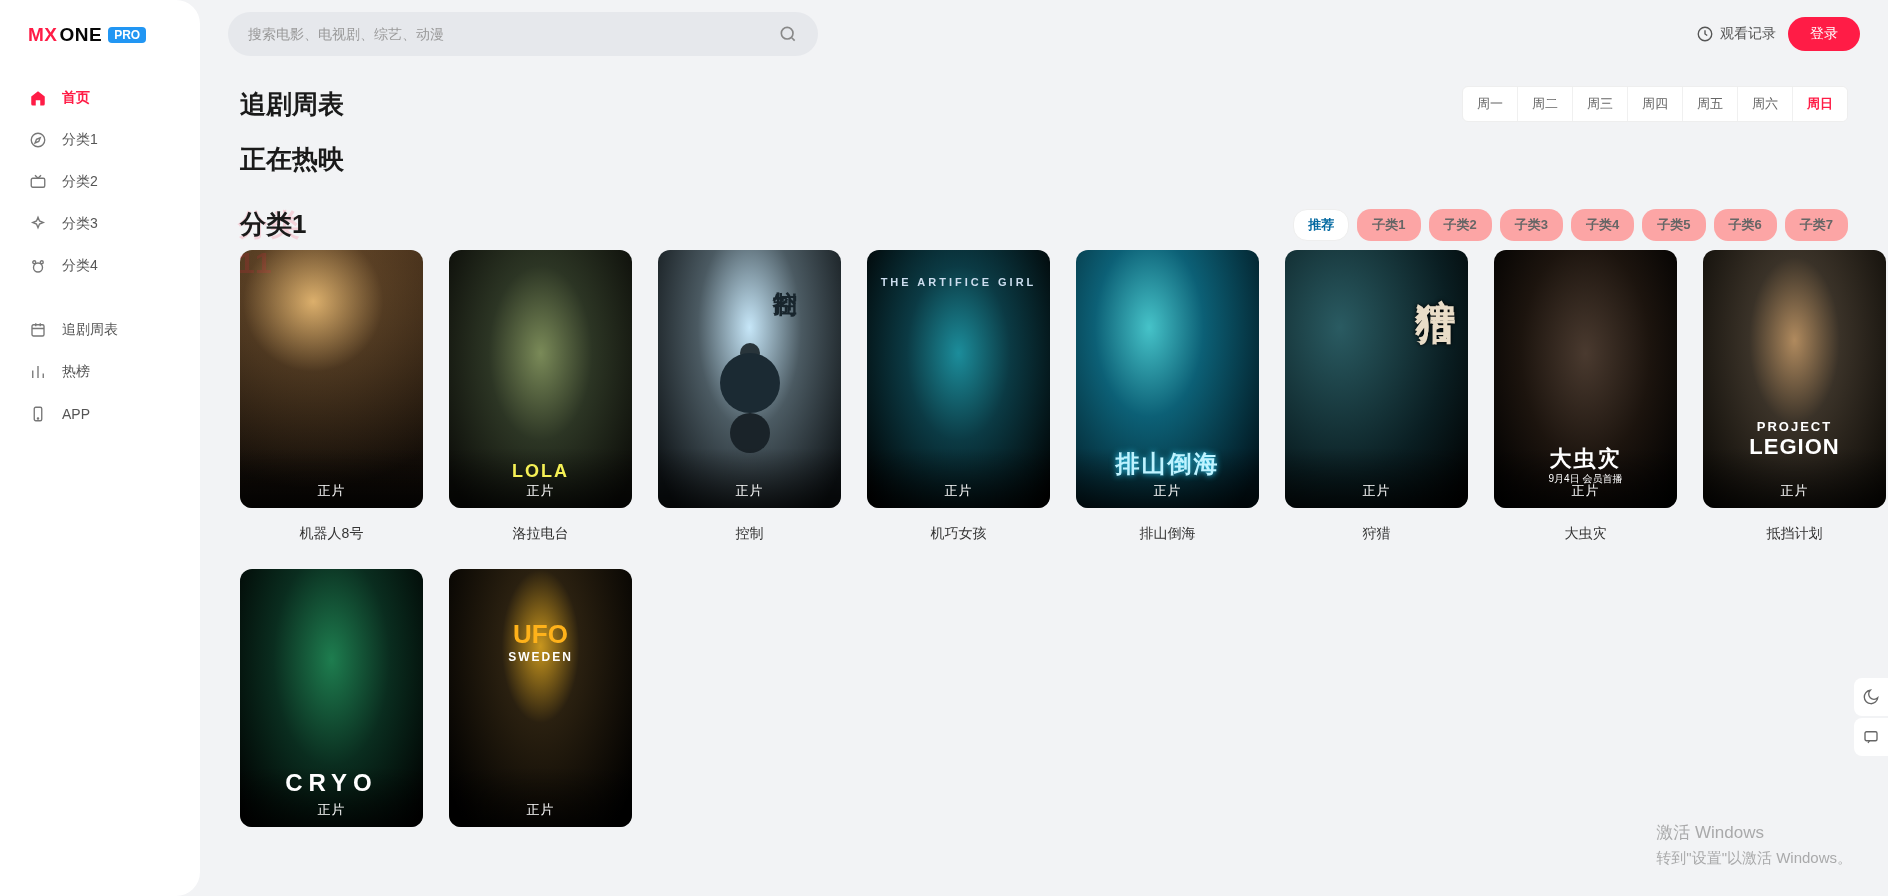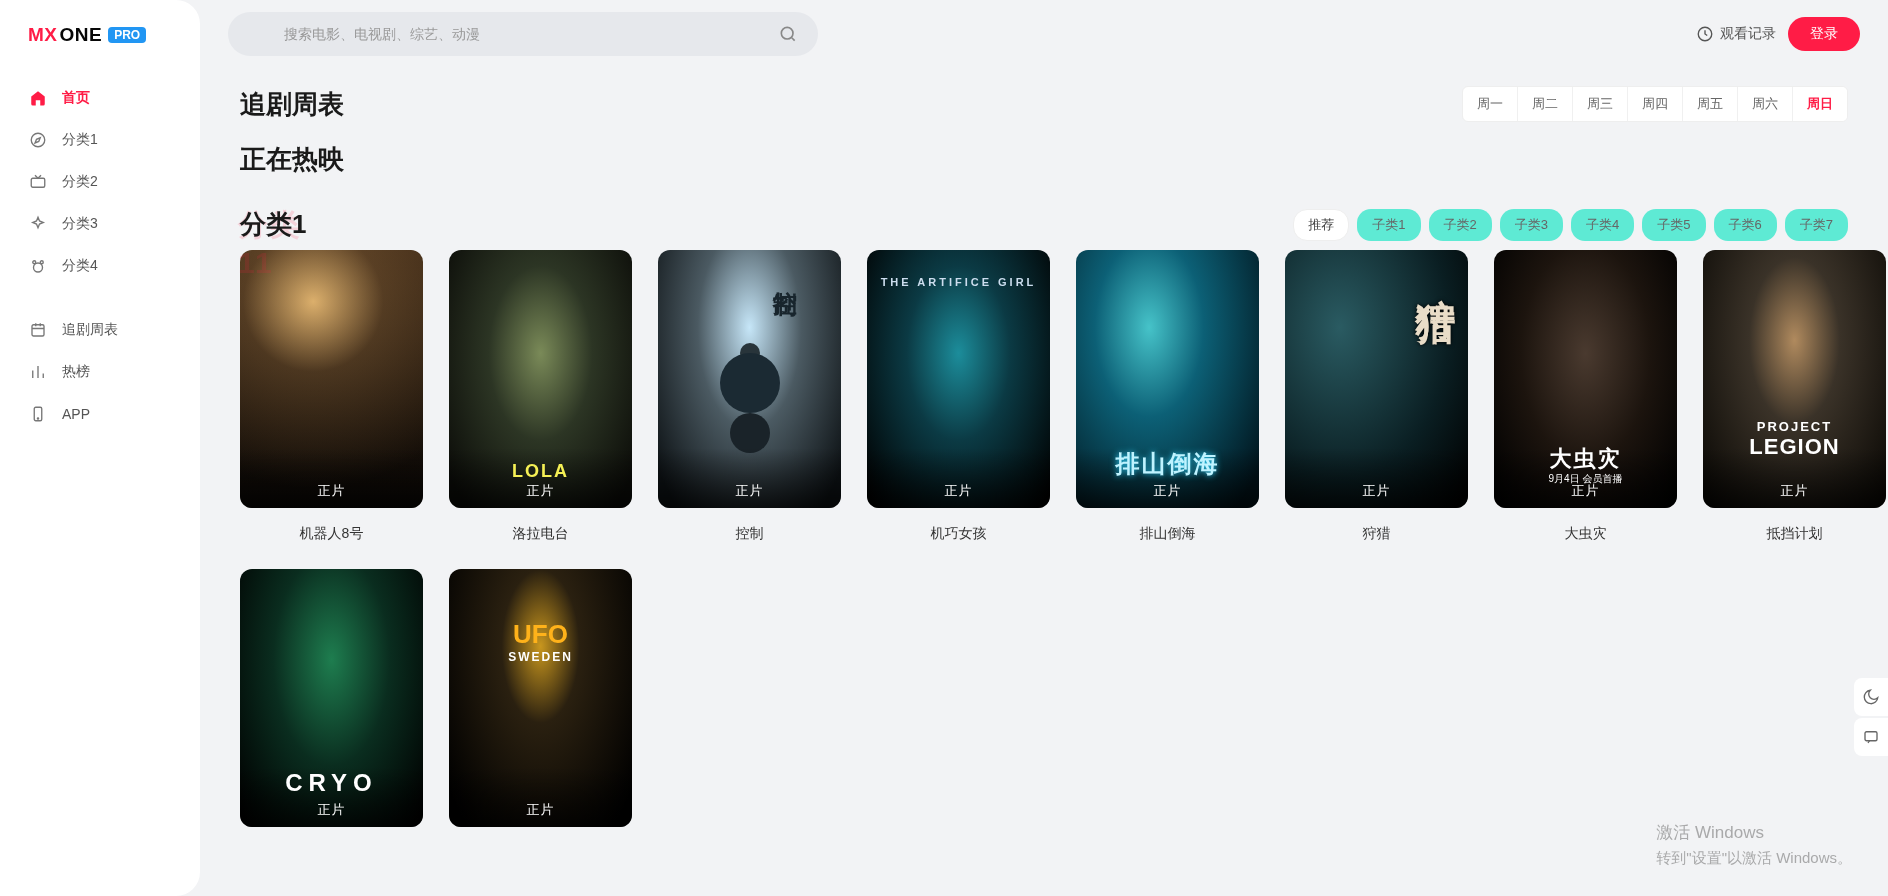--- a/index.html
+++ b/index.html
@@ -16,42 +16,42 @@
     .nav li { display: flex; align-items: center; padding: 10px 14px; border-radius: 10px; cursor: pointer; color: #555; margin-bottom:2px; }
     .nav li.active { color: #ff1c46; font-weight: 600; }
     .nav li .icon { width: 20px; height: 20px; margin-right: 14px; display:inline-flex; align-items:center; justify-content:center; }
     .nav-divider { height: 12px; }
     .badge { position: relative; }
     .badge::after { content: attr(data-badge); position: absolute; top: 2px; right: 30px; background: #ff1c46; color: #fff; font-size: 10px; line-height:1; padding: 2px 4px; border-radius: 6px; font-weight:600;}
     
     
     .header { position: absolute; left: 200px; right: 0; top: 0; height: 68px; display: flex; align-items: center; padding: 0 28px; gap: 16px; }
     .search { flex: 0 0 590px; height: 44px; background: #e6e8ec; border-radius: 22px; display: flex; align-items: center; padding: 0 20px; }
-    .search input { flex:1; border:none; background:transparent; outline:none; font-size:14px; color:#666;margin-left:36px; }
+    .search input { flex:1; border:none; background:transparent; outline:none; font-size:14px; color:#666; }
     .search input::placeholder{color:#999;}
     .search-icon { width:20px; height:20px; color:#777; }
     .header-right { margin-left:auto; display:flex; align-items:center; gap:12px; }
     .history { display:flex; align-items:center; gap:6px; color:#555; cursor:pointer; }
     .login-btn { background:#ff1c46; color:#fff; border:none; padding: 8px 22px; border-radius: 18px; font-size: 14px; font-weight:500; cursor:pointer; }
 
     
     .main { position: absolute; left: 200px; right: 0; top: 66px; bottom: 0; overflow-y: auto; padding: 0 40px 40px; }
 
     .section-head { display:flex; align-items:center; justify-content:space-between; margin-top: 20px; margin-bottom: 8px; }
     .section-title { font-size: 26px; font-weight: 800; color: #1a1a1a; position: relative; z-index:1; }
     .title-cat1 .ghost { position:absolute; left: -2px; top: -2px; font-size: 30px; font-weight:900; color: rgba(255,28,70,0.15); z-index:-1; letter-spacing:2px;}
     
     .week-tabs { display:flex; background:#fff; border-radius: 6px; overflow:hidden; border:1px solid #eee;}
     .week-tabs span { padding: 8px 14px; color:#666; cursor:pointer; font-size:13px;}
     .week-tabs span.active { color:#ff1c46; background:#fff; font-weight:600; }
     .week-tabs span + span { border-left: 1px solid #f0f0f0;}
 
     .cat-tabs { display:flex; gap:8px; }
-    .cat-tabs span { padding: 6px 14px; border-radius: 14px; background:#5eead4; color:#666; cursor:pointer; font-size:13px;}
-    .cat-tabs span.active { background:#fff; color:#404040; font-weight:400; border:1px solid #eee;}
+    .cat-tabs span { padding: 6px 14px; border-radius: 14px; background:#fca5a5; color:#666; cursor:pointer; font-size:13px;font-weight:bold;}
+    .cat-tabs span.active { background:#fff; color:#0369a1; font-weight:700; border:1px solid #eee;}
     .cat-tabs span:not(.active){border:1px solid transparent;}
 
     
     .grid { display: grid; grid-template-columns: repeat(8, 183px); gap: 26px 26px; margin-top: 2px; }
     .card { cursor:pointer; }
     .poster { width: 183px; height: 258px; border-radius: 12px; position: relative; overflow:hidden; display:flex; align-items:flex-end; justify-content:center; }
     .poster::after { content:""; position:absolute; left:0; right:0; bottom:0; height:60px; background: linear-gradient(to top, rgba(0,0,0,0.7), transparent); }
     .poster-label { position:absolute; bottom:8px; color:#fff; font-size:13px; z-index:2; font-weight:500; letter-spacing:1px;}
     .card-title { text-align:center; margin-top:17px; font-size:14px; color:#333; }
 

